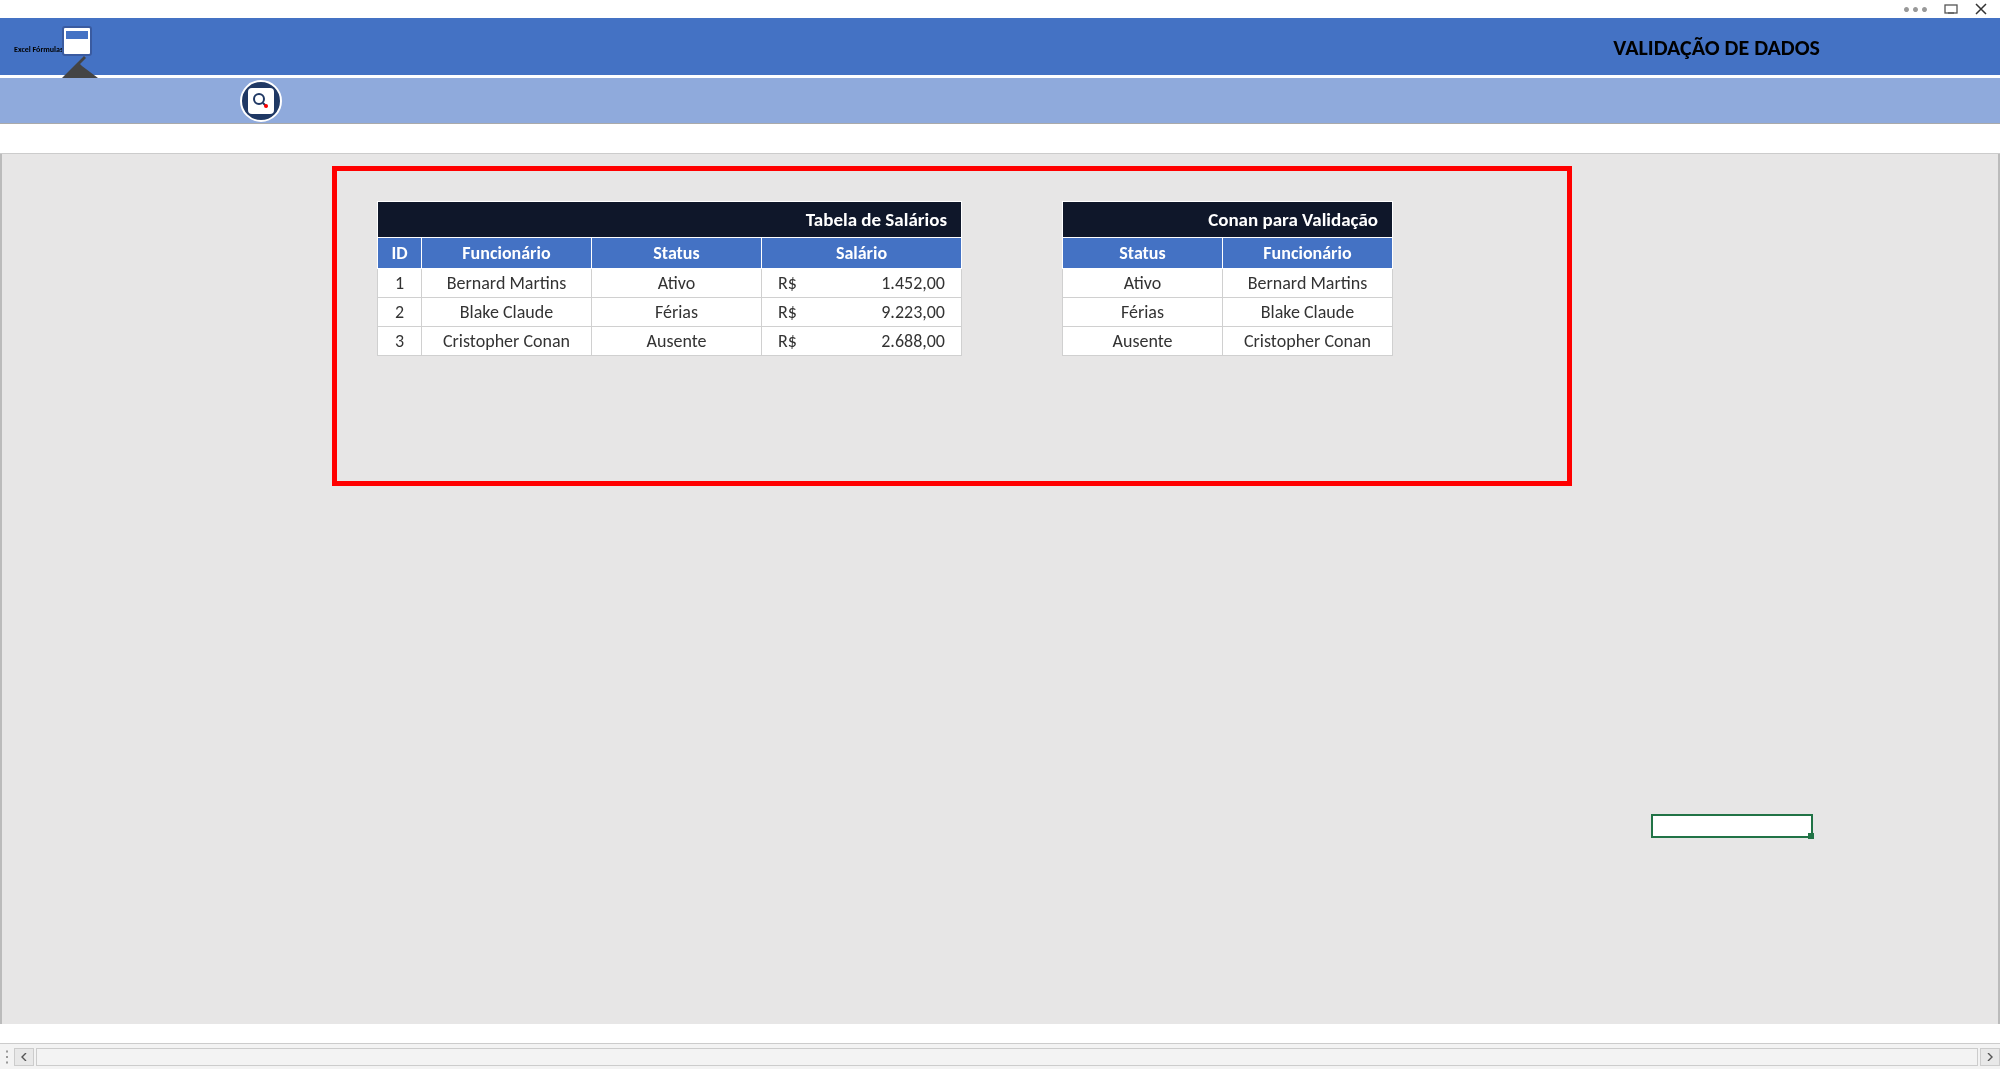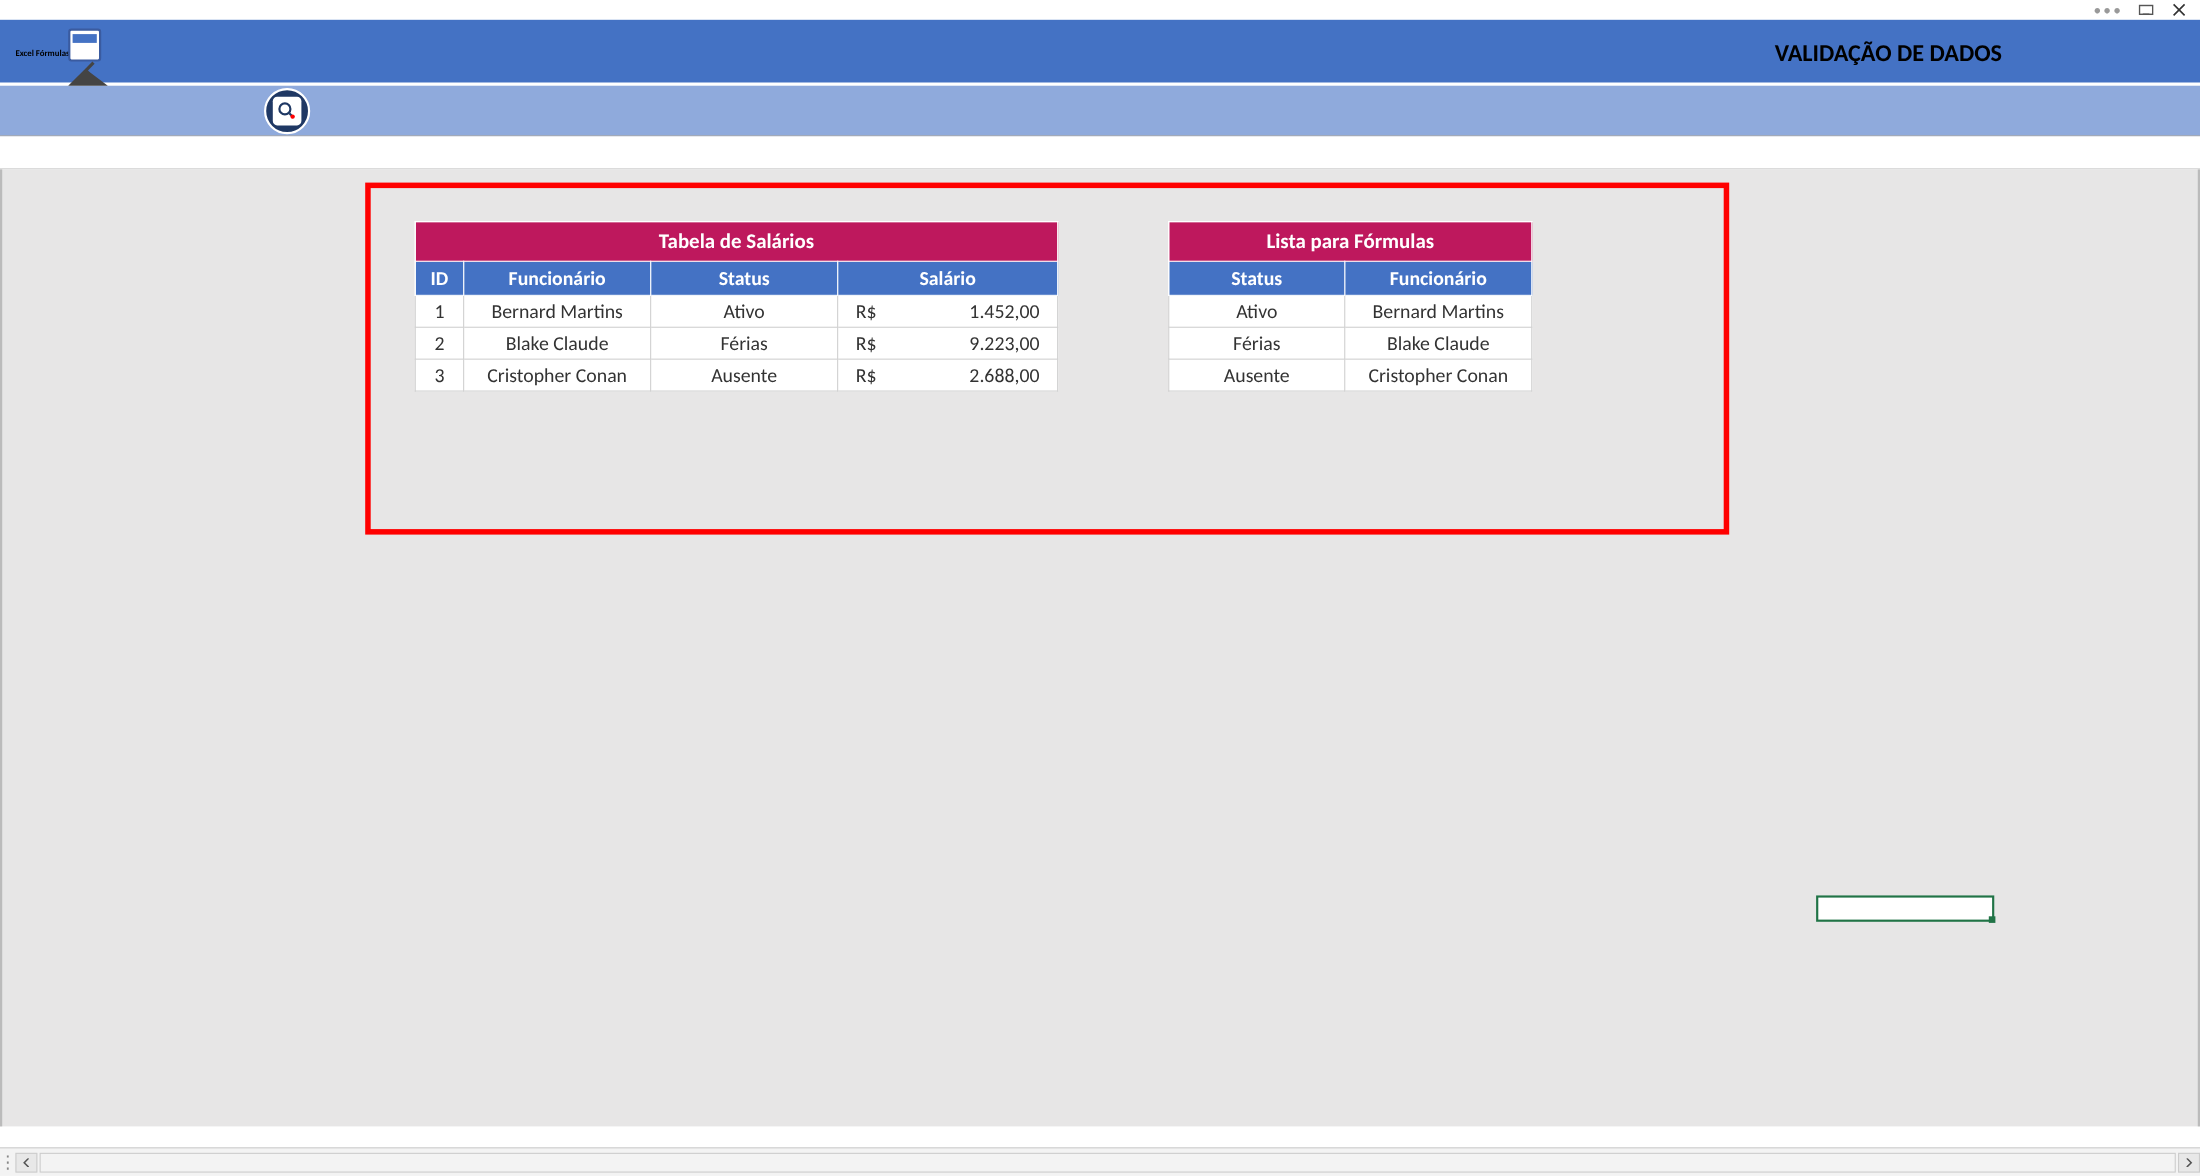--- a/index.html
+++ b/index.html
@@ -40,21 +40,21 @@
     }
     
     .highlight-box {
       position: absolute; left: 330px; top: 12px; width: 1240px; height: 320px;
       border: 5px solid #ff0000;
       padding: 30px 40px;
       display: flex; gap: 100px; align-items: flex-start; justify-content: flex-start;
     }
     
     table { border-collapse: collapse; background: #fff; font-size: 18px; }
-    table th.title-row { background: #be185d; color: #fff; font-weight: bold; padding: 6px 4px; text-align: center; font-size: 19px; border: 1px solid #fff;}
+    table th.title-row { background: #0f172a; color: #fff; font-weight: bold; padding: 6px 14px; text-align: right; font-size: 19px; border: 1px solid #fff;}
     table th.col-head { background: #4472c4; color: #fff; font-weight: bold; padding: 4px 10px; text-align: center; font-size: 18px; border: 1px solid #fff; }
     table td { padding: 3px 10px; border: 1px solid #d0d0d0; text-align: center; color: #333; font-size: 18px; background: #fff; }
     
     .t1 .id-col { width: 44px; margin-top: 20px; }
     .t1 .func-col { width: 170px; }
     .t1 .status-col { width: 170px; }
     .t1 .sal-col { width: 200px; text-align: center; }
     .salary-cell { display: flex; justify-content: space-between; padding: 0 6px; }
     
     .t2 .status-col { width: 160px; }
@@ -171,21 +171,21 @@
                 <span>2.688,00</span>
               </div>
             </td>
       </tr>
     </tbody>
       </table>
 
     <table class="t2">
       <tbody>
           <tr>
-            <th class="title-row" colspan="2">Lista para Fórmulas</th>
+            <th class="title-row" colspan="2">Conan para Validação</th>
           </tr>
       <tr>
         <th class="col-head status-col">Status</th>
         <th class="col-head func-col">Funcionário</th>
       </tr>
       <tr>
         <td>Ativo</td>
         <td>Bernard Martins</td>
       </tr>
       <tr>

